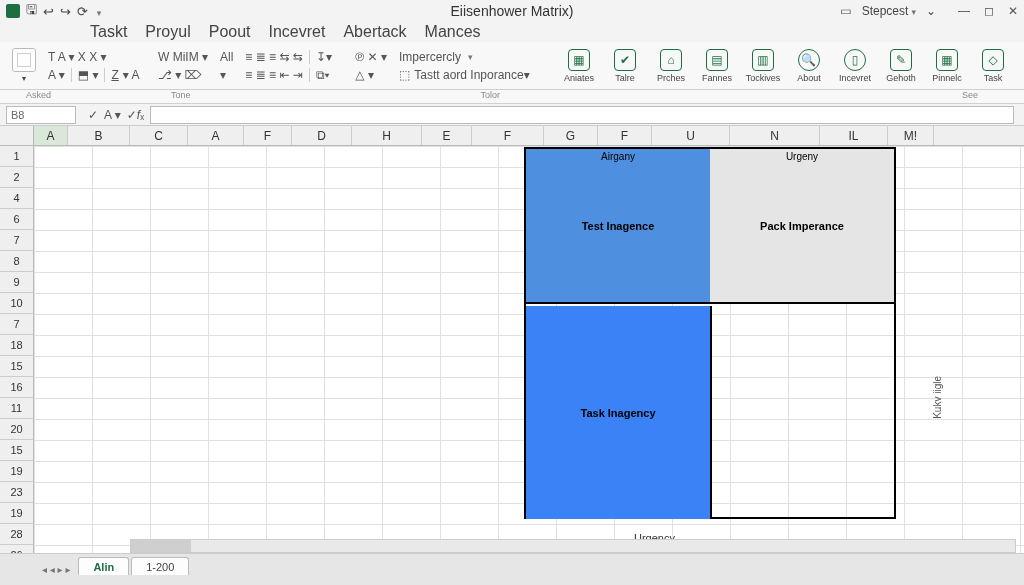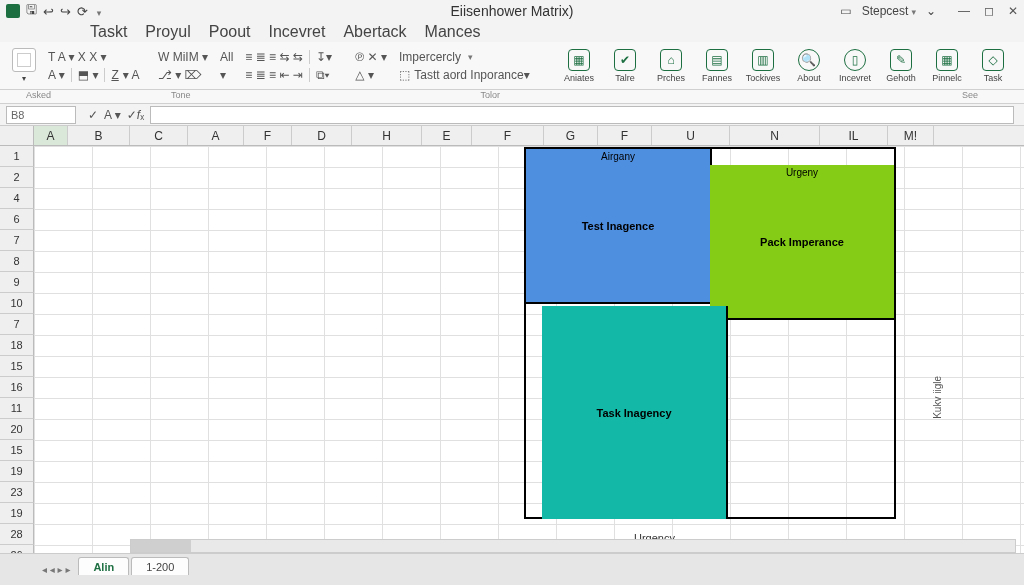--- a/index.html
+++ b/index.html
@@ -62,22 +62,22 @@
       linear-gradient(to right, #e0e0e0 1px, transparent 1px),
       linear-gradient(to bottom, #e0e0e0 1px, transparent 1px);
     background-size: 58px 21px;
   }
   
   
   .matrix { position:absolute; left:490px; top:1px; width:372px; height:372px; border:2px solid #000; }
   .matrix .q { position:absolute; display:flex; align-items:center; justify-content:center; flex-direction:column; font-size:11px; font-weight:bold; color:#000;}
   .matrix .top-lbl { font-size:10px; font-weight:normal; position:absolute; top:2px; left:50%; transform:translateX(-50%);}
   .q1{ left:0; top:0; width:186px; height:155px; background:#4f8fe0; border-right:2px solid #000; border-bottom:2px solid #000;}
-  .q2{ right:0; top:16px; width:184px; height:155px; background:#84cc16; border-bottom:2px solid #000;}
-  .q3{ left:16px; top:157px; width:186px; height:213px; background:#14b8a6; border-right:2px solid #000;}
+  .q2{ right:0; top:0; width:184px; height:155px; background:#e5e5e5; border-bottom:2px solid #000;}
+  .q3{ left:0; top:157px; width:186px; height:213px; background:#3b82f6; border-right:2px solid #000;}
   .q4{ right:0; top:157px; width:184px; height:213px; background:#f2b705;}
   .axis-bottom { position:absolute; left:600px; top:386px; font-size:11px; color:#333;}
   .axis-right { position:absolute; left:898px; top:230px; font-size:10px; color:#555; writing-mode:vertical-rl; transform:rotate(180deg);}
 
   
   .hscroll { position:absolute; bottom:22px; left:130px; right:8px; height:14px; background:#e9e9e9; border:1px solid #ccc;}
   .hscroll .thumb{ position:absolute; left:0; top:0; height:100%; width:60px; background:#cfcfcf;}
   .tabs { position:absolute; bottom:0; left:0; right:0; height:22px; background:#e6e6e6; display:flex; align-items:flex-end; padding-left:34px; gap:0; border-top:1px solid #ccc;}
   .tabs .navset{ display:flex; gap:3px; padding:0 8px; color:#777; font-size:10px;}
   .tab { padding:3px 14px 2px; background:#fdfdfd; border:1px solid #bbb; border-bottom:none; font-size:11px; border-radius:3px 3px 0 0; margin-right:2px;}

